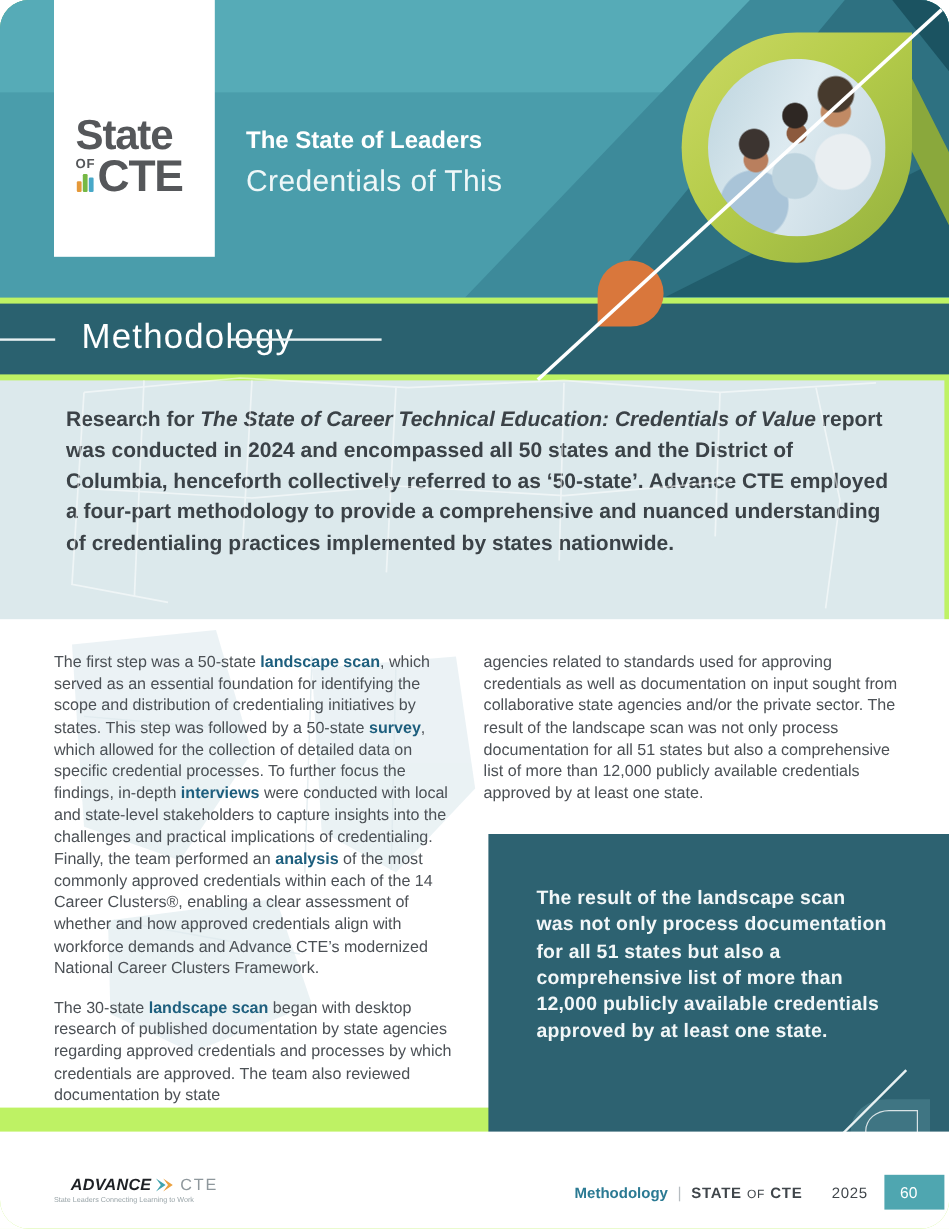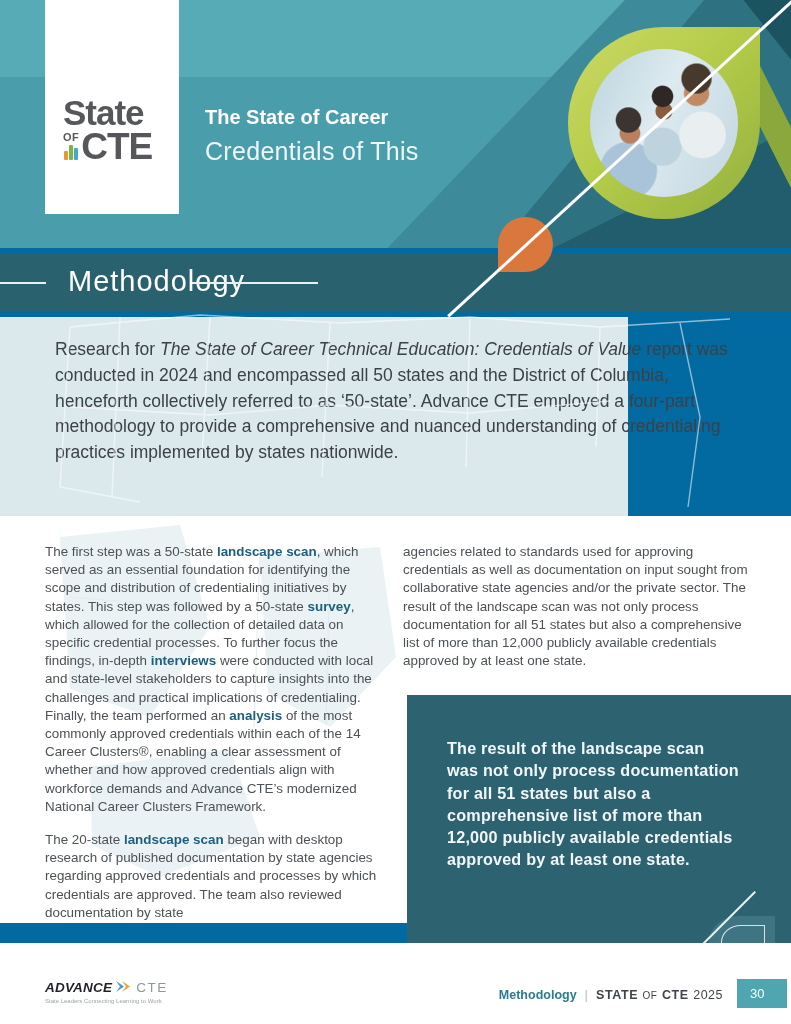--- a/index.html
+++ b/index.html
@@ -1,17 +1,17 @@
 <!DOCTYPE html>
 <html><head>
 <meta charset="utf-8">
 <style>
   html,body{margin:0;padding:0;background:#ffffff;}
-  .page{position:relative;width:791px;height:1024px;overflow:hidden;background:#0369a1;
-        font-family:"Liberation Sans",sans-serif;}
+  .page{position:relative;width:791px;height:1024px;overflow:hidden;background:#bef264;
+        font-family:"Liberation Sans",sans-serif;border-radius:24px;}
 
   
   .header{position:absolute;left:0;top:0;width:791px;height:248px;background:#4a9dab;overflow:hidden;}
   .strip{position:absolute;left:0;top:0;width:791px;height:77px;background:#56abb7;}
   .wedge{position:absolute;left:0;top:0;width:791px;height:248px;}
   .w1{background:#3d8a9a;clip-path:polygon(79% 0,100% 0,100% 100%,49% 100%);}
   .w2{background:#2e7181;clip-path:polygon(89% 0,100% 0,100% 100%,63% 100%);}
   .w3{background:#215d6c;clip-path:polygon(100% 52%,100% 100%,70% 100%);}
   .w4{background:#1b5361;clip-path:polygon(94% 0,100% 0,100% 24%);}
 
@@ -57,21 +57,21 @@
         transform-origin:0 50%;transform:rotate(-42.5deg);z-index:6;}
 
   
   .band{position:absolute;left:0;top:253px;width:791px;height:59px;background:#2a616f;z-index:4;}
   .band h1{position:absolute;left:68px;top:12px;margin:0;font-size:29px;font-weight:normal;
            color:#ffffff;letter-spacing:1px;}
   .band .dash{position:absolute;left:0;top:29px;width:46px;height:2px;background:#e8f1f2;}
   .band .rule{position:absolute;left:192px;top:29px;width:126px;height:2px;background:#e8f1f2;}
 
   
-  .intro{position:absolute;left:0;top:317px;width:628px;height:219px;background:#dce9ec;}
+  .intro{position:absolute;left:0;top:317px;width:787px;height:219px;background:#dce9ec;font-weight:bold;}
   .intro p{position:absolute;left:55px;top:20px;width:690px;margin:0;font-size:17.5px;
            line-height:25.8px;color:#3b4247;}
   .intro em{font-style:italic;}
 
   
   .bodysec{position:absolute;left:0;top:516px;width:791px;height:407px;background:#ffffff;padding-left:28px;}
   .wm{position:absolute;left:0;top:-219px;width:791px;height:626px;pointer-events:none;}
   .col{position:absolute;top:27px;font-size:13.4px;line-height:18.2px;color:#4c5156;}
   .col p{margin:0 0 15px 0;}
   .col.left{left:45px;width:332px;}
@@ -85,30 +85,30 @@
               border-radius:45% 0 45% 0;}
   .motif-line{position:absolute;right:26px;bottom:24px;width:42px;height:36px;
               border:1.5px solid rgba(255,255,255,.8);border-radius:45% 0 45% 0;}
   .motif-h{position:absolute;right:46px;bottom:41px;width:64px;height:1.5px;background:rgba(255,255,255,.8);}
   .motif-d{position:absolute;right:-14px;bottom:-26px;width:170px;height:2px;background:#e8f1f2;
            transform-origin:0 50%;transform:rotate(-45deg);}
 
   
   .footer{position:absolute;left:0;top:943px;width:791px;height:81px;background:#ffffff;}
   .adv{position:absolute;left:45px;top:37px;}
-  .adv-row{display:flex;align-items:flex-start;gap:2px;}
+  .adv-row{display:flex;align-items:center;gap:2px;margin-left:14px;}
   .adv-name{font-size:13.5px;font-weight:900;font-style:italic;color:#1e2125;letter-spacing:.2px;}
   .adv-cte{font-size:13.5px;font-weight:normal;color:#8e979c;letter-spacing:1.5px;}
   .adv-tag{font-size:6px;color:#9aa5a9;margin-top:3px;}
   .fmeta{position:absolute;right:68px;top:42px;display:flex;align-items:baseline;gap:8px;white-space:nowrap;}
   .f-section{font-size:12.5px;font-weight:bold;color:#2b7a93;}
   .f-sep{color:#b6bcc0;font-size:13px;}
   .f-state,.f-cte{font-size:12.5px;font-weight:bold;color:#3f454a;letter-spacing:.6px;}
   .f-of{font-size:10px;color:#3f454a;letter-spacing:.5px;}
-  .f-year{font-size:12.5px;color:#3f454a;letter-spacing:.5px;}
+  .f-year{font-size:12.5px;color:#3f454a;letter-spacing:.5px;margin-left:20px;}
   .pagebox{position:absolute;right:4px;top:36px;width:50px;height:29px;background:#4fa6b0;}
   .pagebox span{position:absolute;left:13px;top:7px;font-size:13px;color:#ffffff;}
 </style>
 </head>
 <body>
 
 <div class="page">
 
   <div class="header">
     <div class="strip"></div>
@@ -130,21 +130,21 @@
                 <i class="b1"></i>
                 <i class="b2"></i>
                 <i class="b3"></i>
               </span>
           </div>
           <span class="logo-cte">CTE</span>
         </div>
       </div>
     </div>
     <div class="title">
-      <div class="t-bold">The State of Career</div>
+      <div class="t-bold">The State of Leaders</div>
       <div class="t-light">Credentials of This</div>
     </div>
   </div>
 
   <div class="orange-leaf"></div>
   <div class="diag"></div>
 
   <div class="band">
     <span class="dash"></span>
     <h1>Methodology</h1>
@@ -170,21 +170,21 @@
         <path d="M90 470 L230 452 L260 540 L160 580 L92 548 Z"></path>
       </g>
       <g stroke="#dfeaee" stroke-width="1.2" fill="none" opacity="0.8">
         <path d="M260 250 L254 430 M330 255 L326 428"></path>
         <path d="M70 300 L210 312 M95 470 L250 498"></path>
       </g>
     </svg>
 
     <div class="col left">
       <p><span>The first step was a 50-state </span><span class="hl">landscape scan</span><span>, which served as an essential foundation for identifying the scope and distribution of credentialing initiatives by states. This step was followed by a 50-state </span><span class="hl">survey</span><span>, which allowed for the collection of detailed data on specific credential processes. To further focus the findings, in-depth </span><span class="hl">interviews</span><span> were conducted with local and state-level stakeholders to capture insights into the challenges and practical implications of credentialing. Finally, the team performed an </span><span class="hl">analysis</span><span> of the most commonly approved credentials within each of the 14 Career Clusters®, enabling a clear assessment of whether and how approved credentials align with workforce demands and Advance CTE’s modernized National Career Clusters Framework.</span></p>
-      <p><span>The 20-state </span><span class="hl">landscape scan</span><span> began with desktop research of published documentation by state agencies regarding approved credentials and processes by which credentials are approved. The team also reviewed documentation by state</span></p>
+      <p><span>The 30-state </span><span class="hl">landscape scan</span><span> began with desktop research of published documentation by state agencies regarding approved credentials and processes by which credentials are approved. The team also reviewed documentation by state</span></p>
     </div>
 
     <div class="col right">
       <p>agencies related to standards used for approving credentials as well as documentation on input sought from collaborative state agencies and/or the private sector. The result of the landscape scan was not only process documentation for all 51 states but also a comprehensive list of more than 12,000 publicly available credentials approved by at least one state.</p>
     </div>
 
     <div class="callout">
       <p>The result of the landscape scan was not only process documentation for all 51 states but also a comprehensive list of more than 12,000 publicly available credentials approved by at least one state.</p>
       <div class="motif-fill"></div>
       <div class="motif-line"></div>
@@ -209,17 +209,17 @@
       <span class="f-section">Methodology</span>
       <span class="f-sep">|</span>
       <span>
         <span class="f-state">STATE</span>
         <span class="f-of">OF</span>
         <span class="f-cte">CTE</span>
         <span class="f-year">2025</span>
       </span>
     </div>
     <div class="pagebox">
-      <span>30</span>
+      <span>60</span>
     </div>
   </div>
 
 </div>
 
 </body></html>

